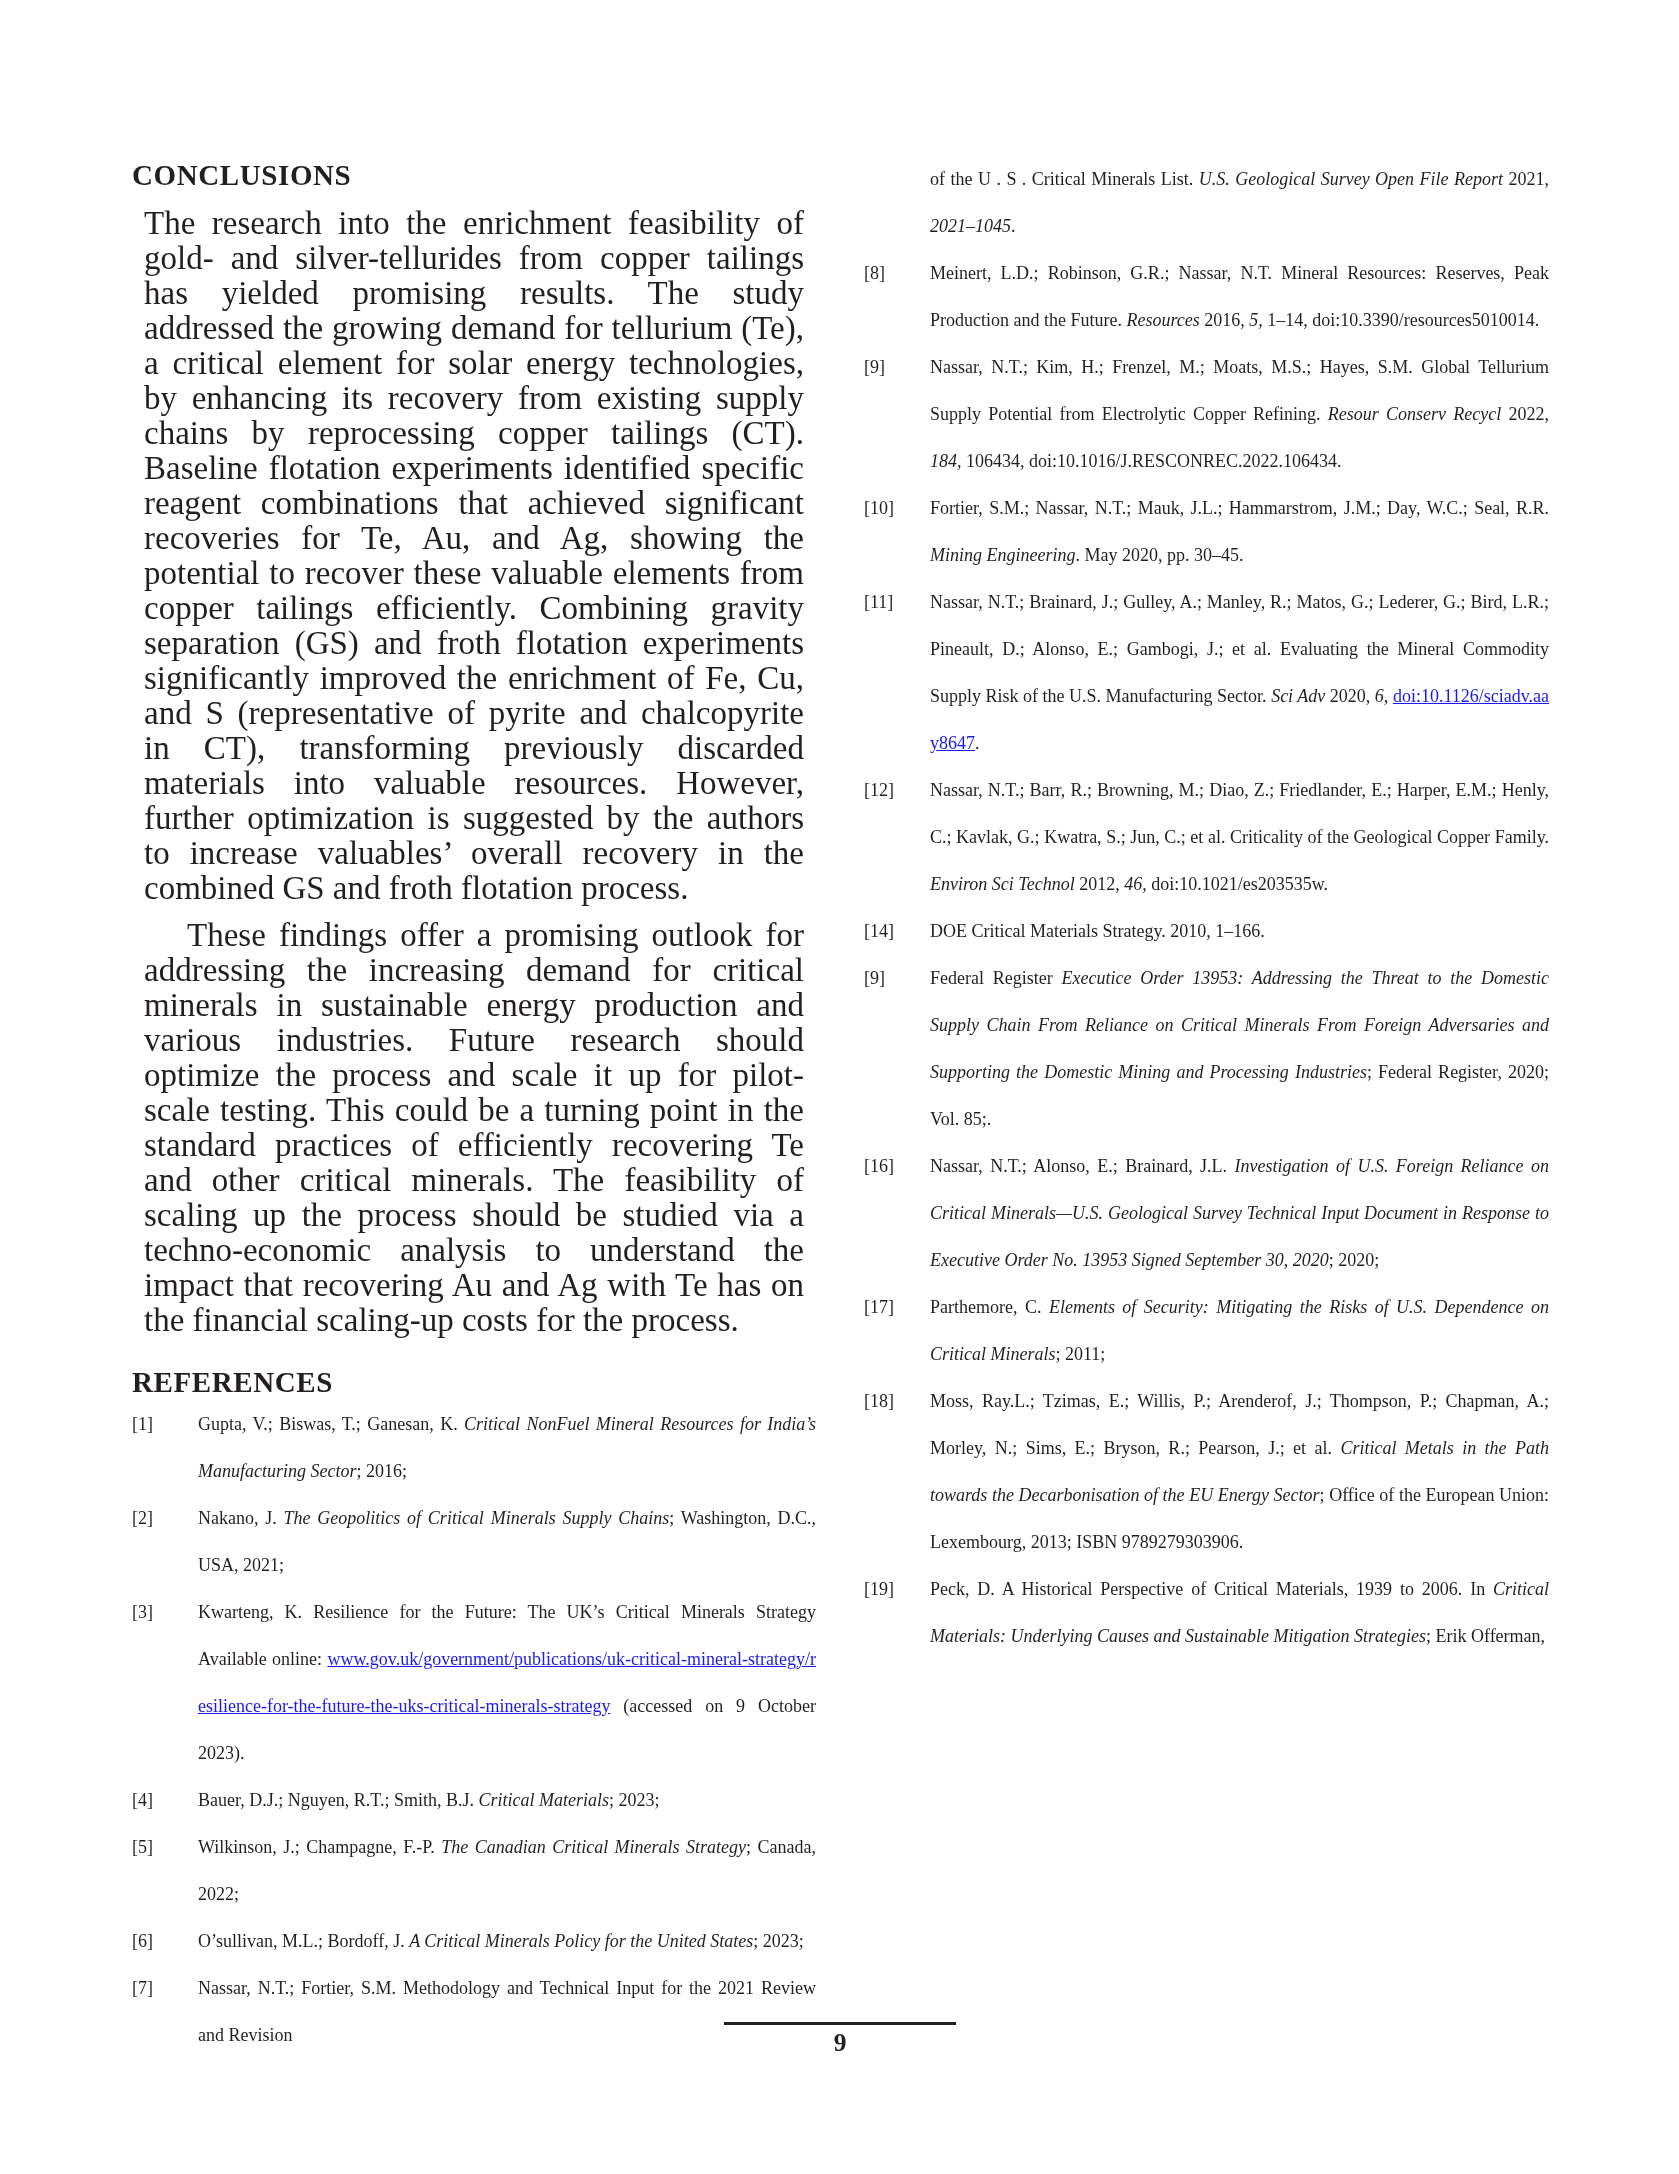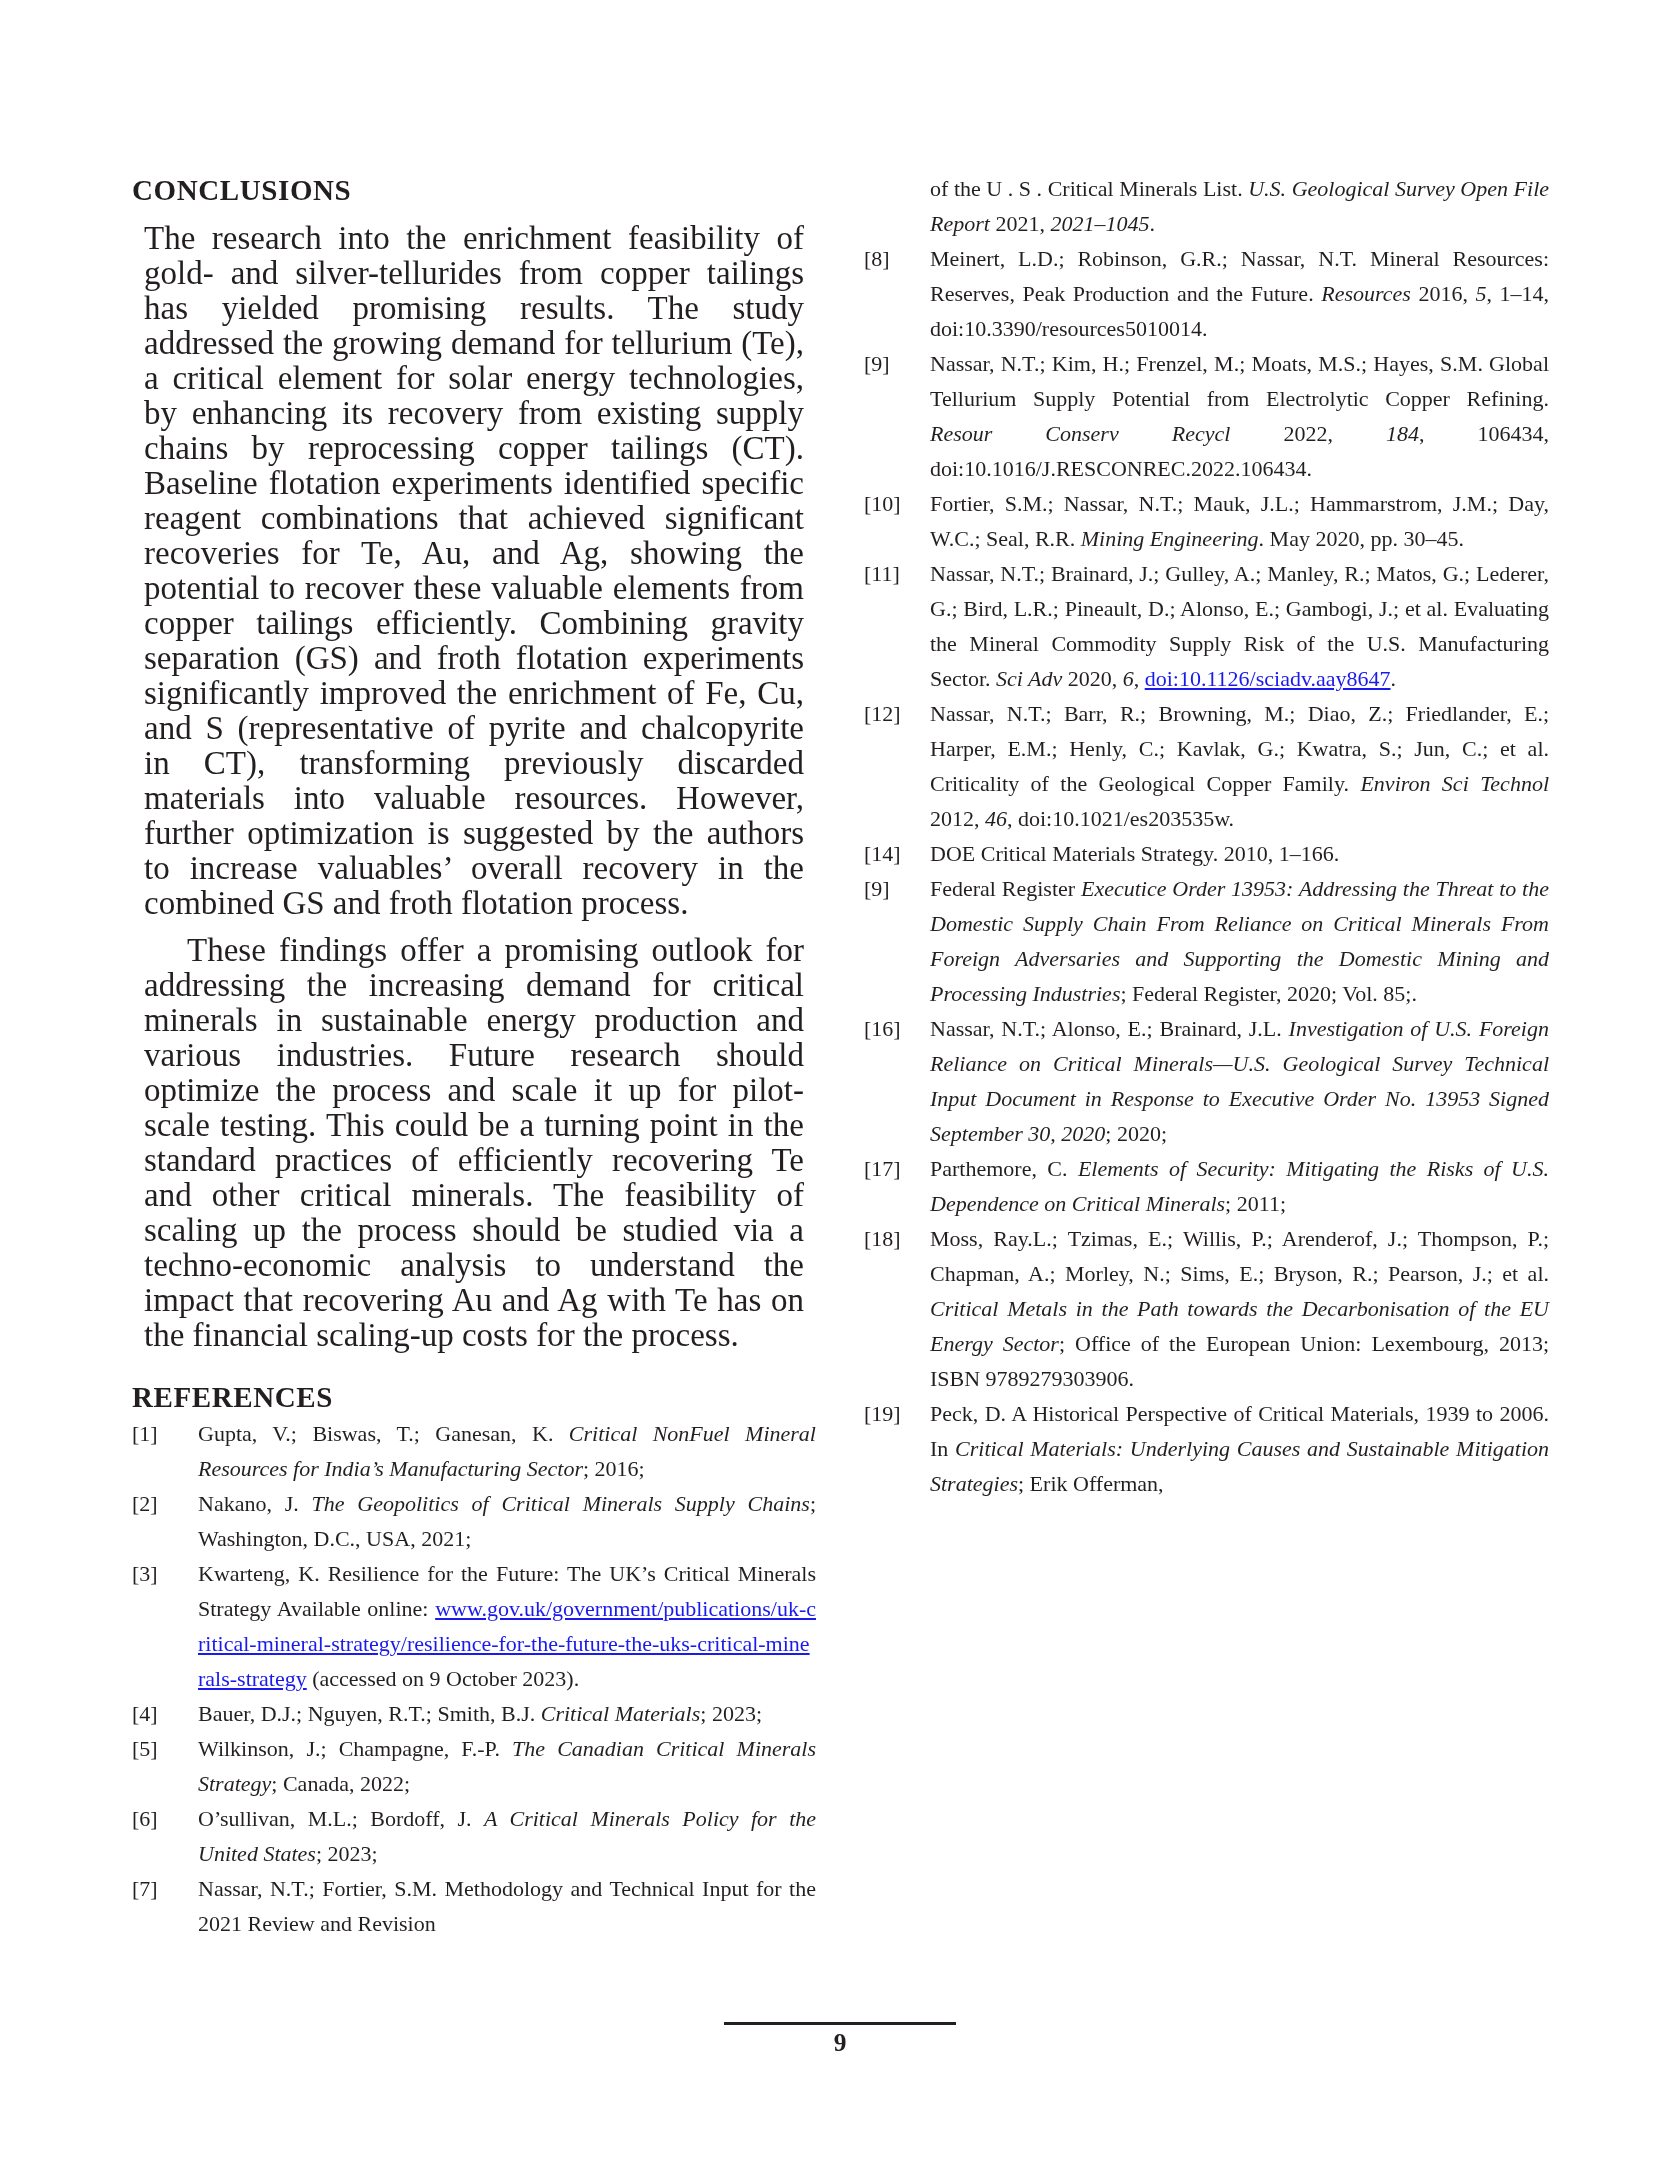--- a/index.html
+++ b/index.html
@@ -1,35 +1,35 @@
 <!DOCTYPE html>
 <html style="font-size:15px"><head>
 <meta charset="utf-8">
 <style>
   html, body { margin: 0; padding: 0; background: #ffffff; }
   body {
     width: 1680px; height: 2174px; position: relative; overflow: hidden;
     color: #231f20;
     font-family: "Liberation Serif", "DejaVu Serif", serif;
   }
-  .col { position: absolute; top: 171px; }
+  .col { position: absolute; top: 156px; }
   .col-left { left: 132px; width: 684px; }
   .col-right { left: 864px; width: 685px; }
   .heading {
     font-weight: bold; font-size: 29px; letter-spacing: 0.6px;
     line-height: 38px; margin: 0 0 0 0;
   }
   .para {
     font-size: 33px; line-height: 35px; text-align: justify;
     margin: 12px; hyphens: manual;
   }
   .para.indent { text-indent: 43px; font-family: Liberation Serif, serif; }
   .heading.refs { margin-top: 24.5px; }
   .ref {
-    display: flex; font-size: 22px; line-height: 35px; margin: 0;
+    display: flex; font-size: 18px; line-height: 47px; margin: 0;
   }
   .ref .num { flex: 0 0 66px; }
   .ref .txt { flex: 1; text-align: justify; }
   .col-right .ref .num { flex: 0 0 66px; }
   .ref i { font-style: italic; }
   a.link { color: #1a1aee; text-decoration: underline; word-break: break-all; }
   .footer-rule {
     position: absolute; left: 724px; top: 2022px; width: 232px; height: 2.8px;
     background: #231f20;
   }

